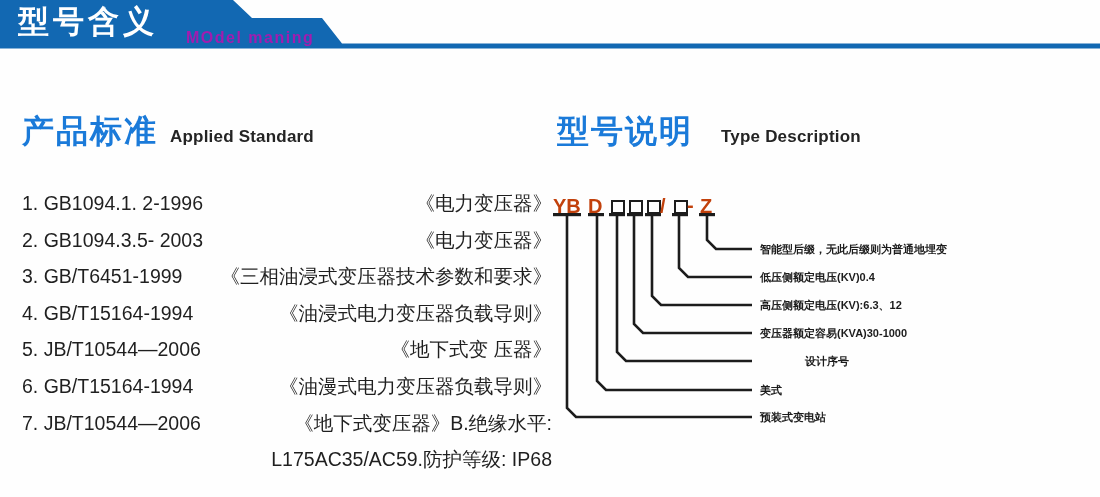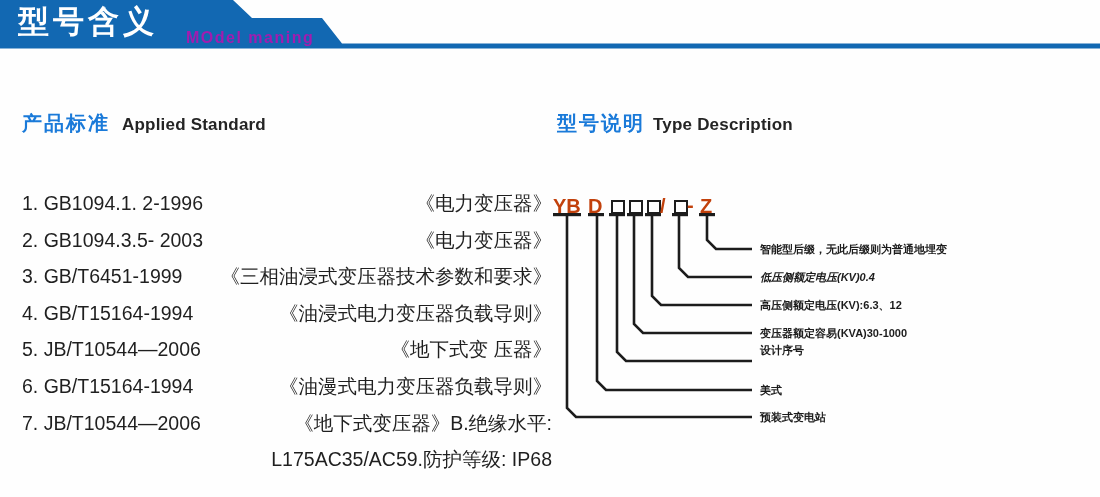--- a/index.html
+++ b/index.html
@@ -19,23 +19,23 @@
   }
   .banner-sub{
     position:absolute;left:186px;top:28px;
     font-size:16px;font-weight:600;color:#a21caf;letter-spacing:1.5px;line-height:20px;
   }
 
   
   .sec-head{position:absolute;display:flex;align-items:baseline;white-space:nowrap;}
   .sec-head-left{left:22px;top:110px;}
   .sec-head-right{left:557px;top:110px;}
-  .sec-head .zh{font-size:20px;font-weight:bold;color:#1a7ad9;letter-spacing:2px;text-align:right;}
+  .sec-head .zh{font-size:32px;font-weight:bold;color:#1a7ad9;letter-spacing:2px;text-align:right;}
   .sec-head .en{font-size:17px;font-weight:600;color:#242424;margin-left:12px;letter-spacing:.2px;}
-  .sec-head-right .en{margin-left:8px;}
+  .sec-head-right .en{margin-left:28px;}
 
   
   .std-list{position:absolute;left:22px;top:192px;width:530px;}
   .std-row{display:flex;height:36.6px;align-items:flex-start;
     font-size:19.5px;color:#1f1f1f;line-height:23px;white-space:nowrap;}
   .std-code{width:186px;flex:0 0 186px;}
   .std-title{flex:1;text-align:right;}
   .std-cont .std-code{visibility:hidden;}
 
   
@@ -130,20 +130,20 @@
       <path d="M679,216 V268 L688,277 H752"></path>
       <path d="M652,216 V296 L661,305 H752"></path>
       <path d="M634,216 V324 L643,333 H752"></path>
       <path d="M617,216 V352 L626,361 H752"></path>
       <path d="M597,216 V381 L606,390 H752"></path>
       <path d="M567,216 V408 L576,417 H752"></path>
     </g>
   </svg>
 
   <div class="code-label" style="top:239px;">智能型后缀，无此后缀则为普通地埋变</div>
-  <div class="code-label" style="top:267px;font-style:italic;">低压侧额定电压(KV)0.4</div>
+  <div class="code-label" style="top:267px;">低压侧额定电压(KV)0.4</div>
   <div class="code-label" style="top:295px;">高压侧额定电压(KV):6.3、12</div>
   <div class="code-label" style="top:323px;">变压器额定容易(KVA)30-1000</div>
-  <div class="code-label" style="top:340px;">设计序号</div>
+  <div class="code-label" style="top:351px;margin-left:45px;">设计序号</div>
   <div class="code-label" style="top:380px;">美式</div>
   <div class="code-label" style="top:407px;">预装式变电站</div>
 
 </div>
 
 </body></html>

